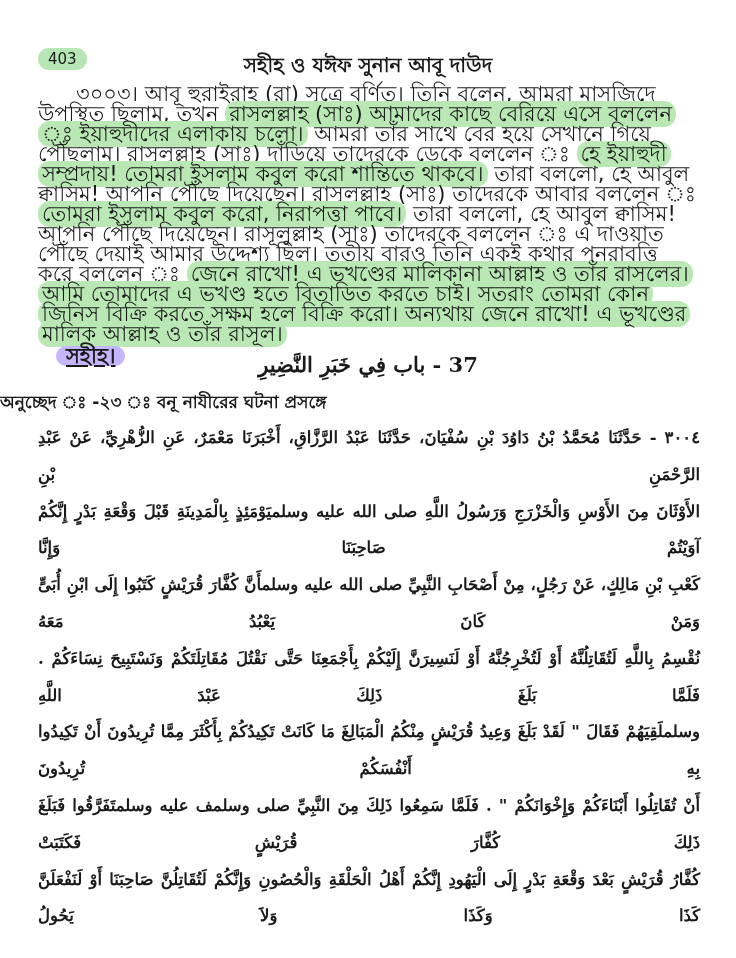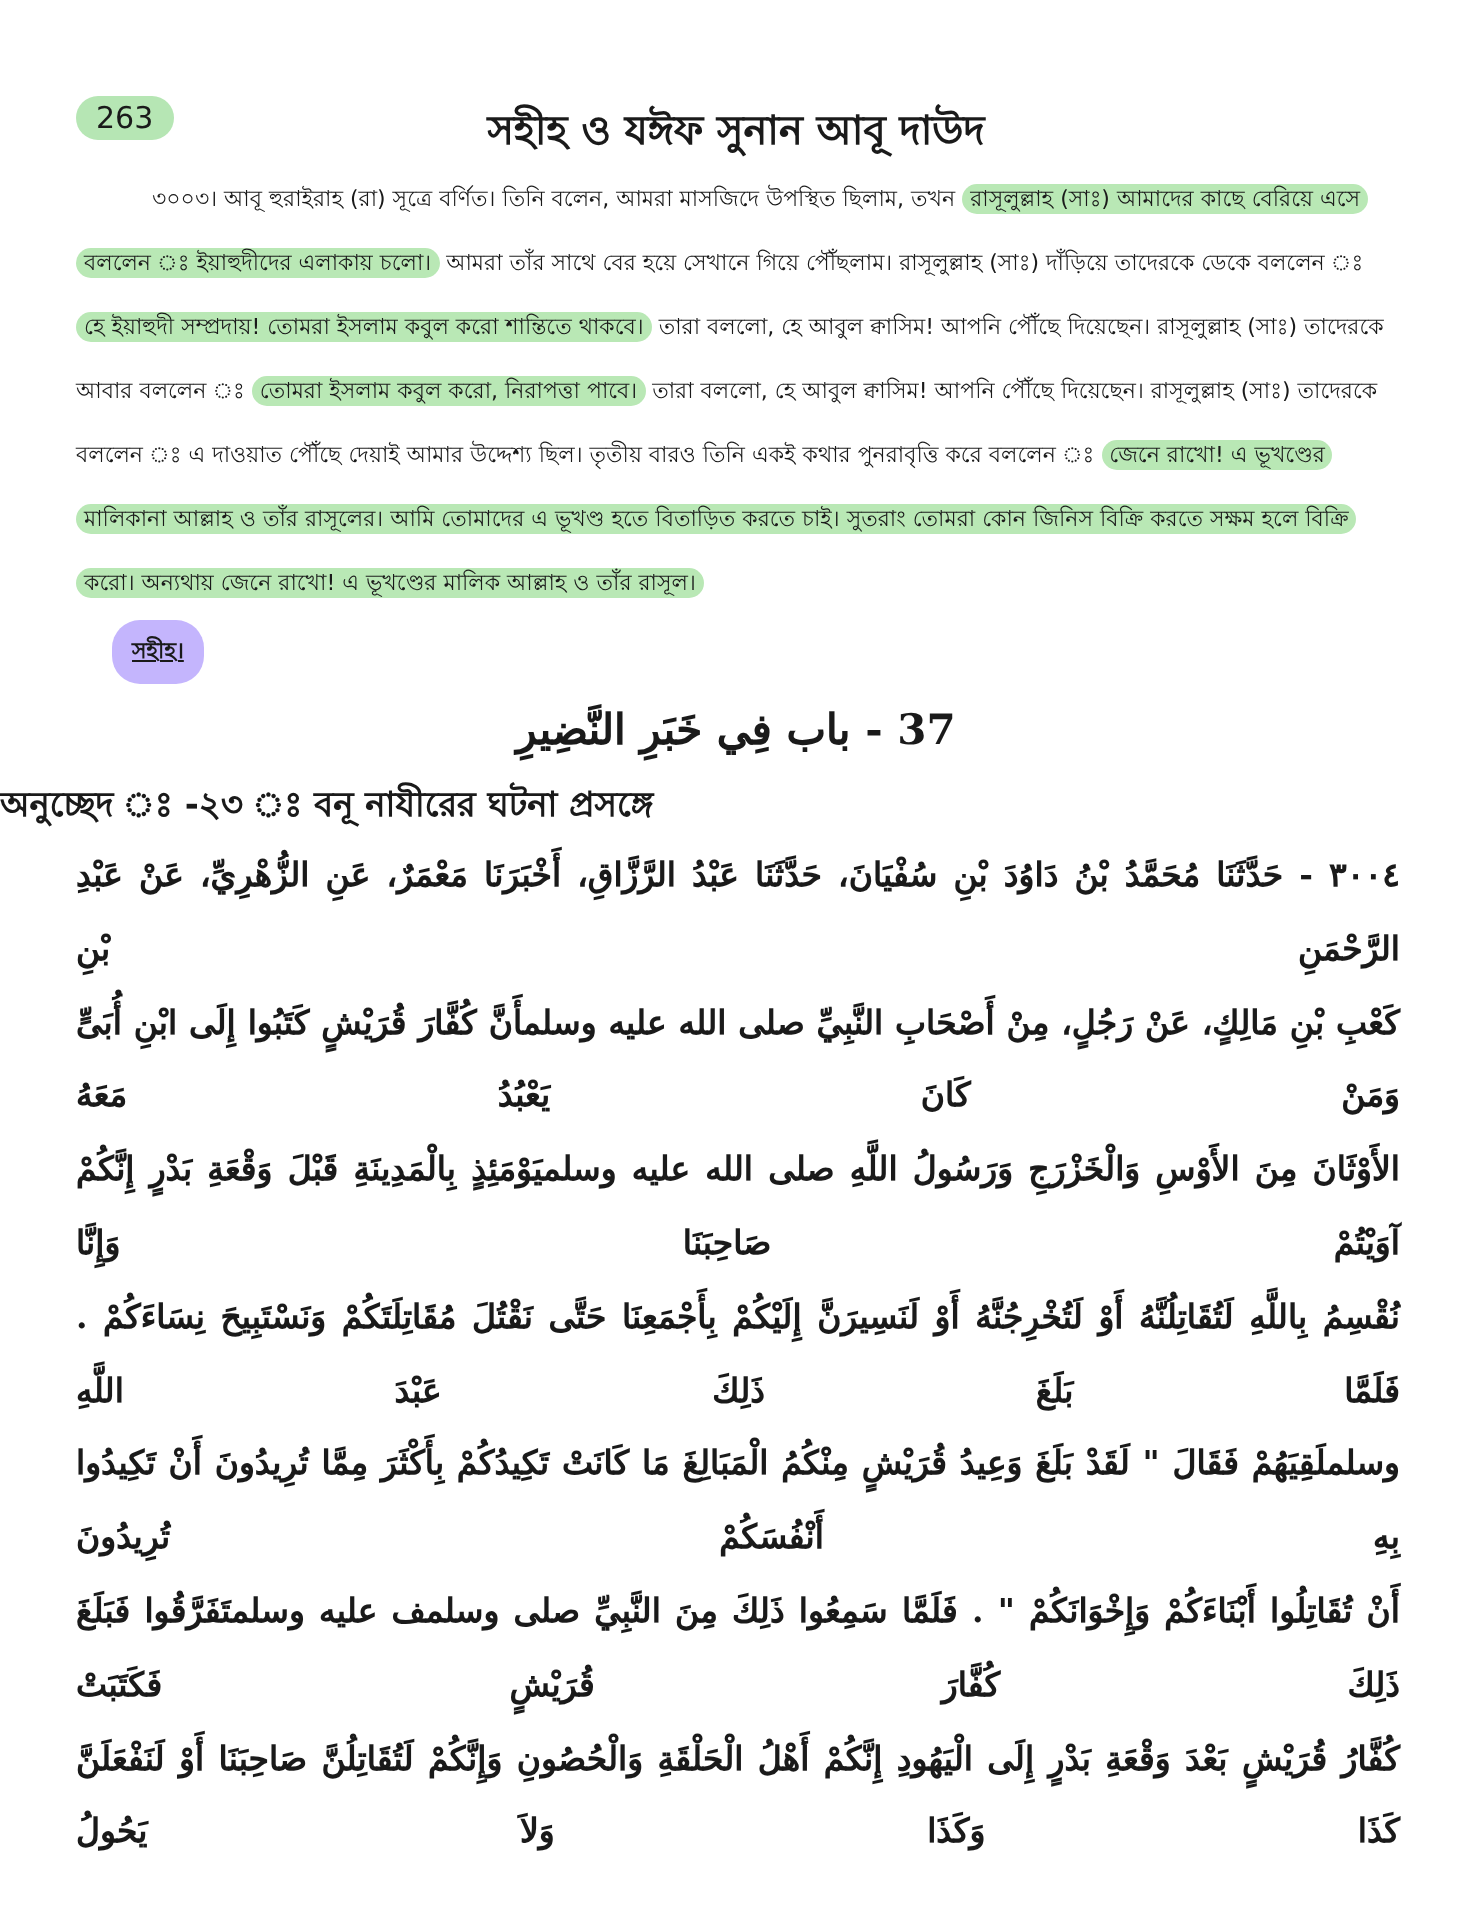--- a/index.html
+++ b/index.html
@@ -3,53 +3,53 @@
 <meta charset="utf-8">
 <style>
   html, body { margin:0; padding:0; background:#ffffff; }
   body { width:736px; height:958px; overflow:hidden; position:relative;
          font-family:"DejaVu Sans", sans-serif; color:#1a1a1a; }
   .page { position:absolute; left:0; top:0; width:736px; height:958px; }
   .hdr { position:absolute; top:48px; left:38px; right:38px; height:26px; }
   .pageno { position:absolute; left:0; top:0; background:#b6e6b4; border-radius:13px;
             padding:2px 10px; font-size:15px; }
   .running { position:absolute; left:0; right:0; top:2px; text-align:center; font-size:20px; font-weight:bold; }
-  .bn { position:absolute; left:38px; width:660px; font-size:11px; line-height:32px; }
+  .bn { position:absolute; left:38px; width:660px; font-size:21px; line-height:20px; }
   .bn p { margin:0; }
   .hl { background:#b9e8b5; border-radius:12px; padding:1px 4px; -webkit-box-decoration-break:clone; box-decoration-break:clone; }
   .indent { display:inline-block; width:38px; }
   .verdict { display:inline-block; background:#c4b5fd; border-radius:14px; padding:0 10px; margin-left:18px; font-weight:bold;text-decoration:underline; }
   .ar-title { position:absolute; top:352px; left:0; right:0; text-align:center; direction:rtl; font-family:"DejaVu Serif", serif; font-size:21px; font-weight:bold; }
   .bn-sub { position:absolute; top:389px; left:0; right:0; font-size:17px; font-weight:bold; }
   .ar { position:absolute; top:420px; left:38px; width:662px; direction:rtl; text-align:justify;
         font-family:"DejaVu Serif", serif; font-size:16.5px; line-height:36.8px; }
   .ar p { margin:0; text-align-last:justify;font-weight:bold; }
 </style>
 </head>
 <body>
 
 <div class="page">
 
   <div class="hdr">
-    <span class="pageno">263</span>
+    <span class="pageno">403</span>
     <div class="running">সহীহ ও যঈফ সুনান আবূ দাউদ</div>
   </div>
 
   <div class="bn" style="top:84px;">
     <p><span class="indent"></span><span>৩০০৩। আবূ হুরাইরাহ (রা) সূত্রে বর্ণিত। তিনি বলেন, আমরা মাসজিদে উপস্থিত ছিলাম, তখন </span><span class="hl">রাসূলুল্লাহ (সাঃ) আমাদের কাছে বেরিয়ে এসে বললেন ঃ ইয়াহুদীদের এলাকায় চলো।</span><span> আমরা তাঁর সাথে বের হয়ে সেখানে গিয়ে পৌঁছলাম। রাসূলুল্লাহ (সাঃ) দাঁড়িয়ে তাদেরকে ডেকে বললেন ঃ </span><span class="hl">হে ইয়াহুদী সম্প্রদায়! তোমরা ইসলাম কবুল করো শান্তিতে থাকবে।</span><span> তারা বললো, হে আবুল ক্বাসিম! আপনি পৌঁছে দিয়েছেন। রাসূলুল্লাহ (সাঃ) তাদেরকে আবার বললেন ঃ </span><span class="hl">তোমরা ইসলাম কবুল করো, নিরাপত্তা পাবে।</span><span> তারা বললো, হে আবুল ক্বাসিম! আপনি পৌঁছে দিয়েছেন। রাসূলুল্লাহ (সাঃ) তাদেরকে বললেন ঃ এ দাওয়াত পৌঁছে দেয়াই আমার উদ্দেশ্য ছিল। তৃতীয় বারও তিনি একই কথার পুনরাবৃত্তি করে বললেন ঃ </span><span class="hl">জেনে রাখো! এ ভূখণ্ডের মালিকানা আল্লাহ ও তাঁর রাসূলের। আমি তোমাদের এ ভূখণ্ড হতে বিতাড়িত করতে চাই। সুতরাং তোমরা কোন জিনিস বিক্রি করতে সক্ষম হলে বিক্রি করো। অন্যথায় জেনে রাখো! এ ভূখণ্ডের মালিক আল্লাহ ও তাঁর রাসূল।</span></p>
     <p style="margin-top:2px;"><span class="verdict">সহীহ।</span></p>
   </div>
 
   <div class="ar-title">37 - باب فِي خَبَرِ النَّضِيرِ</div>
   <div class="bn-sub">অনুচ্ছেদ ঃ -২৩ ঃ বনূ নাযীরের ঘটনা প্রসঙ্গে</div>
 
   <div class="ar">
     <p>٣٠٠٤ - حَدَّثَنَا مُحَمَّدُ بْنُ دَاوُدَ بْنِ سُفْيَانَ، حَدَّثَنَا عَبْدُ الرَّزَّاقِ، أَخْبَرَنَا مَعْمَرٌ، عَنِ الزُّهْرِيِّ، عَنْ عَبْدِ الرَّحْمَنِ بْنِ</p>
+    <p>الأَوْثَانَ مِنَ الأَوْسِ وَالْخَزْرَجِ وَرَسُولُ اللَّهِ صلى الله عليه وسلميَوْمَئِذٍ بِالْمَدِينَةِ قَبْلَ وَقْعَةِ بَدْرٍ إِنَّكُمْ آوَيْتُمْ صَاحِبَنَا وَإِنَّا</p>
     <p>كَعْبِ بْنِ مَالِكٍ، عَنْ رَجُلٍ، مِنْ أَصْحَابِ النَّبِيِّ صلى الله عليه وسلمأَنَّ كُفَّارَ قُرَيْشٍ كَتَبُوا إِلَى ابْنِ أُبَىٍّ وَمَنْ كَانَ يَعْبُدُ مَعَهُ</p>
-    <p>الأَوْثَانَ مِنَ الأَوْسِ وَالْخَزْرَجِ وَرَسُولُ اللَّهِ صلى الله عليه وسلميَوْمَئِذٍ بِالْمَدِينَةِ قَبْلَ وَقْعَةِ بَدْرٍ إِنَّكُمْ آوَيْتُمْ صَاحِبَنَا وَإِنَّا</p>
     <p>نُقْسِمُ بِاللَّهِ لَتُقَاتِلُنَّهُ أَوْ لَتُخْرِجُنَّهُ أَوْ لَنَسِيرَنَّ إِلَيْكُمْ بِأَجْمَعِنَا حَتَّى نَقْتُلَ مُقَاتِلَتَكُمْ وَنَسْتَبِيحَ نِسَاءَكُمْ . فَلَمَّا بَلَغَ ذَلِكَ عَبْدَ اللَّهِ</p>
     <p>وسلملَقِيَهُمْ فَقَالَ " لَقَدْ بَلَغَ وَعِيدُ قُرَيْشٍ مِنْكُمُ الْمَبَالِغَ مَا كَانَتْ تَكِيدُكُمْ بِأَكْثَرَ مِمَّا تُرِيدُونَ أَنْ تَكِيدُوا بِهِ أَنْفُسَكُمْ تُرِيدُونَ</p>
     <p>أَنْ تُقَاتِلُوا أَبْنَاءَكُمْ وَإِخْوَانَكُمْ " . فَلَمَّا سَمِعُوا ذَلِكَ مِنَ النَّبِيِّ صلى وسلمف عليه وسلمتَفَرَّقُوا فَبَلَغَ ذَلِكَ كُفَّارَ قُرَيْشٍ فَكَتَبَتْ</p>
     <p>كُفَّارُ قُرَيْشٍ بَعْدَ وَقْعَةِ بَدْرٍ إِلَى الْيَهُودِ إِنَّكُمْ أَهْلُ الْحَلْقَةِ وَالْحُصُونِ وَإِنَّكُمْ لَتُقَاتِلُنَّ صَاحِبَنَا أَوْ لَنَفْعَلَنَّ كَذَا وَكَذَا وَلاَ يَحُولُ</p>
 
   </div>
 
 </div>
 
 </body></html>

